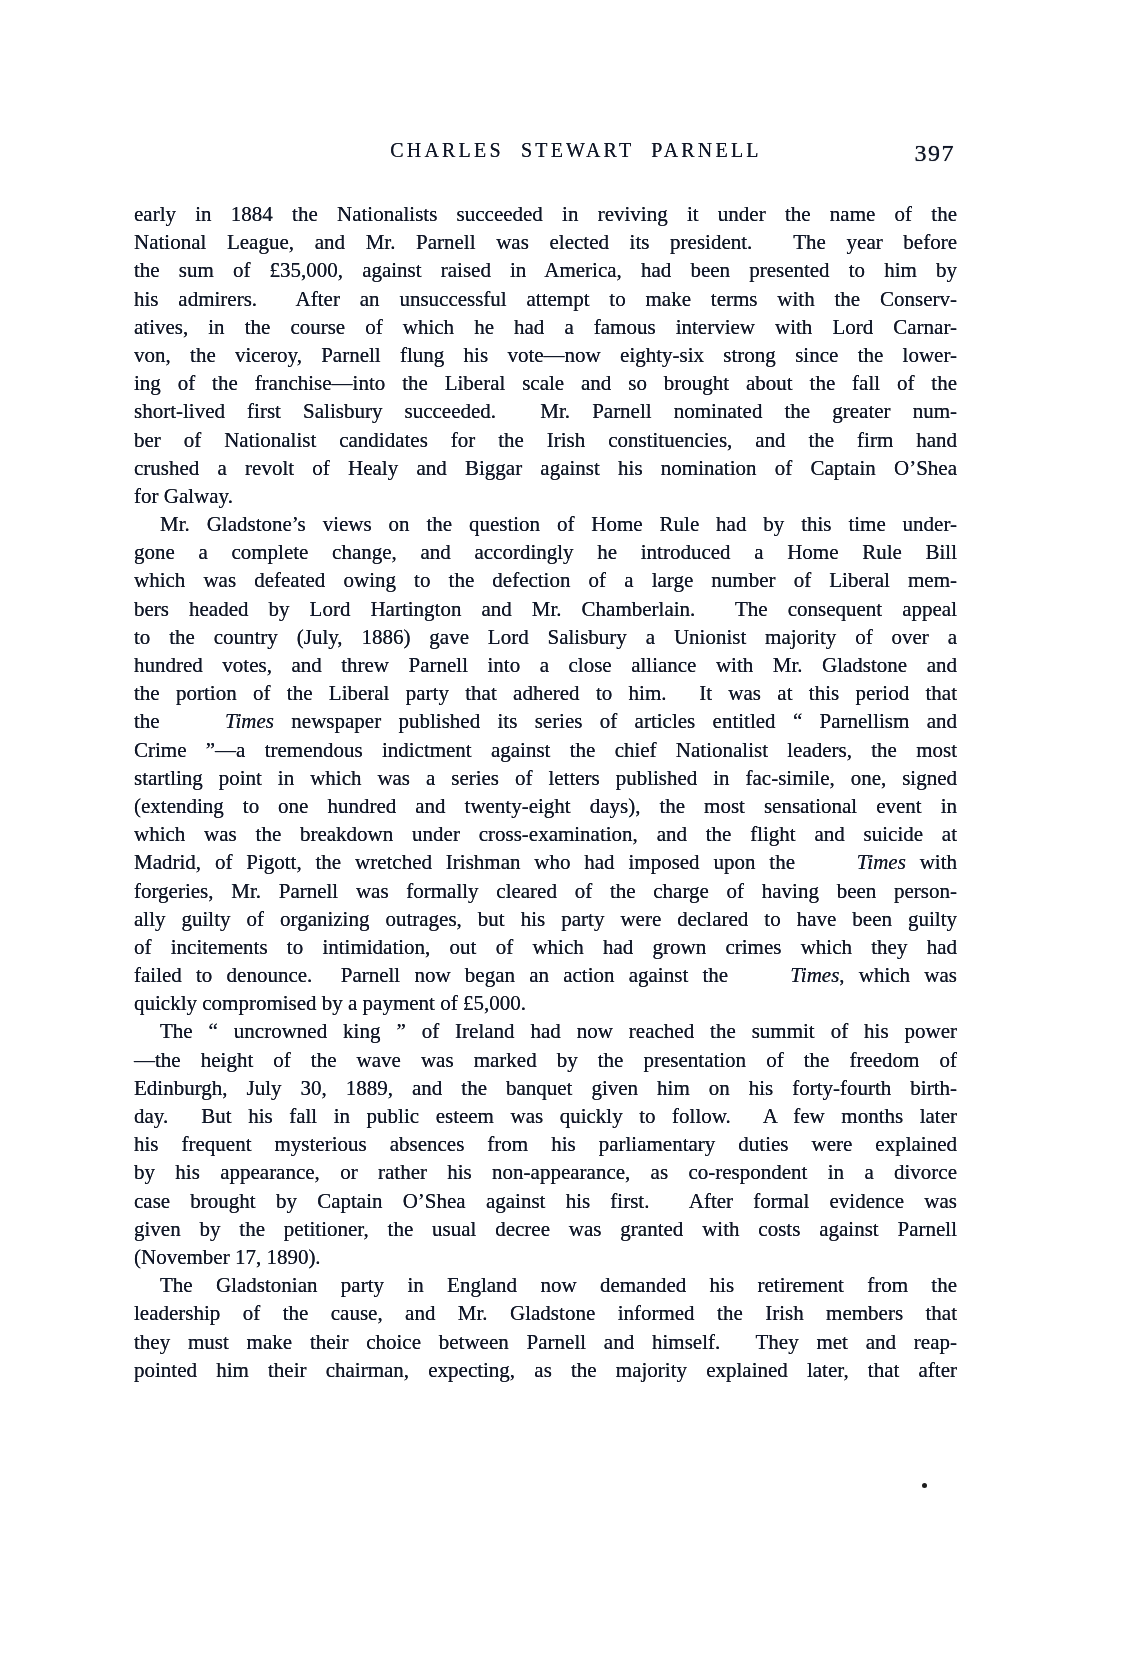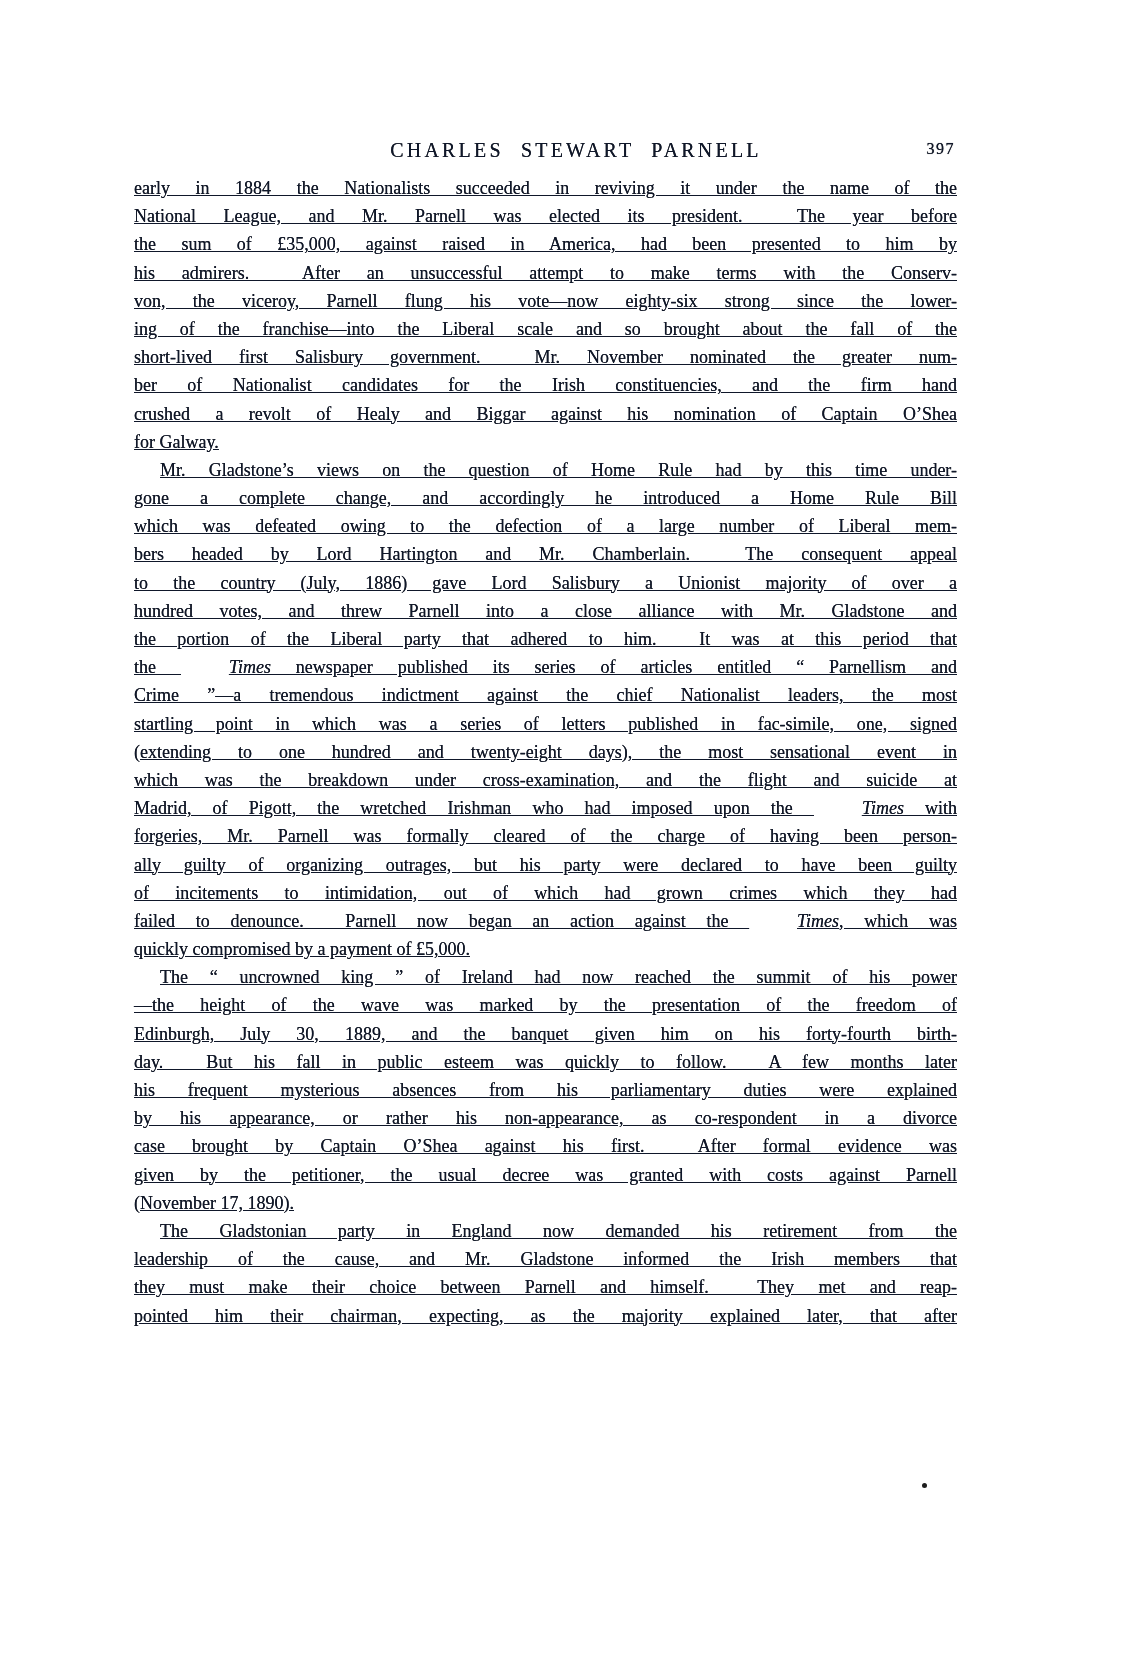--- a/index.html
+++ b/index.html
@@ -28,33 +28,32 @@
     white-space: nowrap;
     font-size: 20px;
     letter-spacing: 3.2px;
     word-spacing: 9px;
     text-shadow: 0 0 0.6px rgba(0,0,0,0.85);
   }
   .page-number {
     position: absolute;
     right: 2px;
     top: 1px;
-    font-size: 16px;
+    font-size: 24px;
     letter-spacing: 1.5px;
     text-shadow: 0 0 0.7px rgba(0,0,0,0.9);
   }
   .text-block {
     position: absolute;
-    top: 174px;
+    top: 200px;
     left: 134px;
     width: 823px;
-    font-size: 18px;
+    font-size: 21px;
     line-height: 28.2px;
     text-shadow: 0 0 0.6px rgba(0,0,0,0.85);
-    text-decoration: underline;
   }
   .line {
     height: 28.2px;
     text-align: justify;
     text-align-last: justify;
     white-space: pre-wrap;
   }
   .line.indent { text-indent: 26px; }
   .line.para-end { text-align-last: left; }
   .italic { font-style: italic; margin-left: 48px; }
@@ -75,23 +74,24 @@
   <div class="running-header">
     <div class="running-title">CHARLES STEWART PARNELL</div>
     <div class="page-number">397</div>
   </div>
 
   <div class="text-block">
       <div class="line"><span>early in 1884 the Nationalists succeeded in reviving it under the name of the</span></div>
       <div class="line"><span>National League, and Mr. Parnell was elected its president.  The year before</span></div>
       <div class="line"><span>the sum of £35,000, against raised in America, had been presented to him by</span></div>
       <div class="line"><span>his admirers.  After an unsuccessful attempt to make terms with the Conserv-</span></div>
+      <div class="line"><span>atives, in the course of which he had a famous interview with Lord Carnar-</span></div>
       <div class="line"><span>von, the viceroy, Parnell flung his vote—now eighty-six strong since the lower-</span></div>
       <div class="line"><span>ing of the franchise—into the Liberal scale and so brought about the fall of the</span></div>
-      <div class="line"><span>short-lived first Salisbury government.  Mr. November nominated the greater num-</span></div>
+      <div class="line"><span>short-lived first Salisbury succeeded.  Mr. Parnell nominated the greater num-</span></div>
       <div class="line"><span>ber of Nationalist candidates for the Irish constituencies, and the firm hand</span></div>
       <div class="line"><span>crushed a revolt of Healy and Biggar against his nomination of Captain O’Shea</span></div>
       <div class="line para-end"><span>for Galway.</span></div>
       <div class="line indent"><span>Mr. Gladstone’s views on the question of Home Rule had by this time under-</span></div>
       <div class="line"><span>gone a complete change, and accordingly he introduced a Home Rule Bill</span></div>
       <div class="line"><span>which was defeated owing to the defection of a large number of Liberal mem-</span></div>
       <div class="line"><span>bers headed by Lord Hartington and Mr. Chamberlain.  The consequent appeal</span></div>
       <div class="line"><span>to the country (July, 1886) gave Lord Salisbury a Unionist majority of over a</span></div>
       <div class="line"><span>hundred votes, and threw Parnell into a close alliance with Mr. Gladstone and</span></div>
       <div class="line"><span>the portion of the Liberal party that adhered to him.  It was at this period that</span></div>

